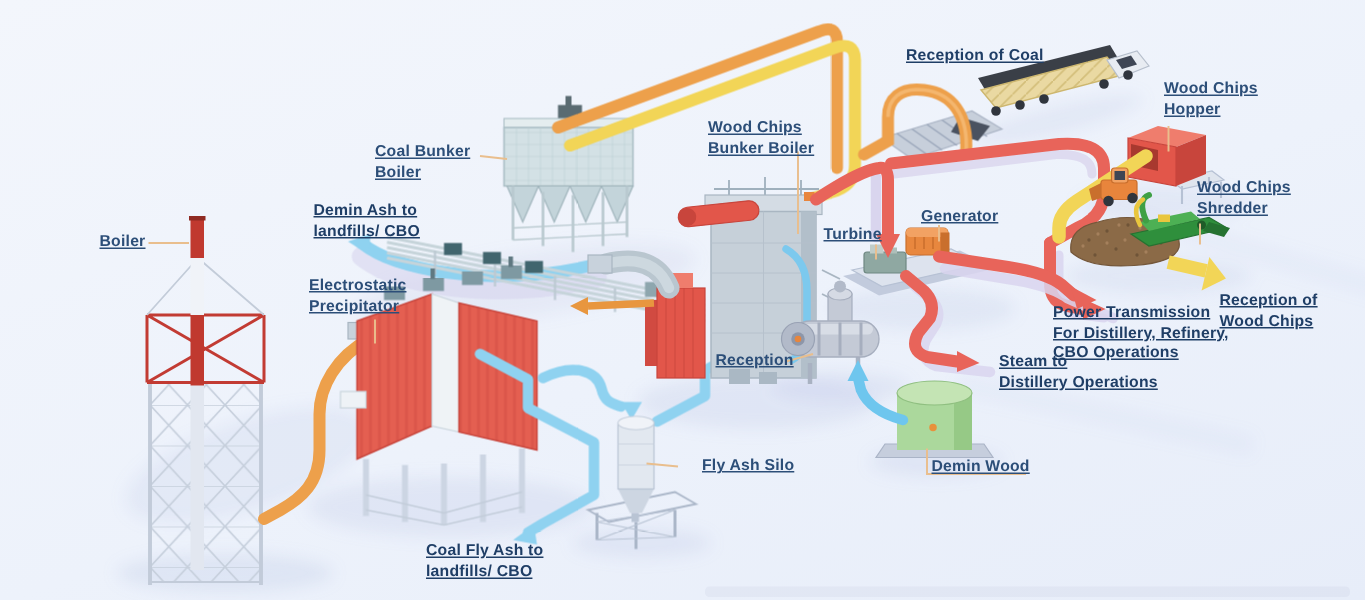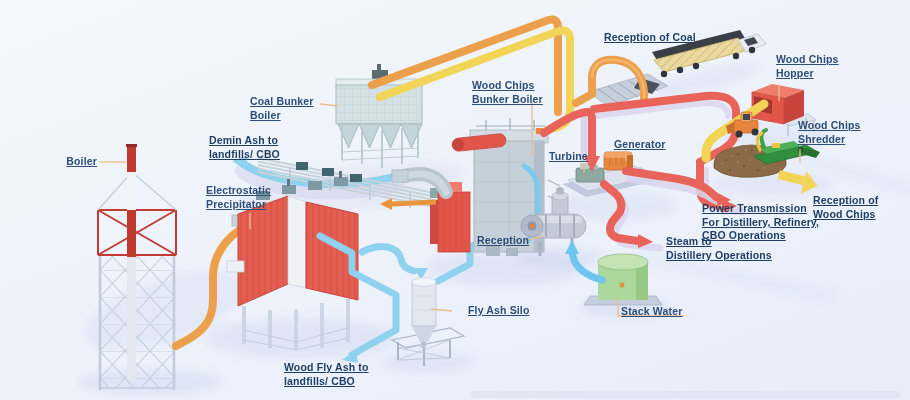--- a/index.html
+++ b/index.html
@@ -329,28 +329,28 @@
 
 <div>
   <div class="lbl r" style="left:47px;top:155px;width:50px">Boiler</div>
   <div class="lbl" style="left:250px;top:95px">Coal Bunker
 Boiler</div>
   <div class="lbl b" style="left:209px;top:134px">Demin Ash to
 landfills/ CBO</div>
   <div class="lbl" style="left:206px;top:184px">Electrostatic
 Precipitator</div>
   <div class="lbl" style="left:468px;top:304px">Fly Ash Silo</div>
-  <div class="lbl b" style="left:284px;top:361px">Wood Fly Ash to
+  <div class="lbl b" style="left:284px;top:361px">Coal Fly Ash to
 landfills/ CBO</div>
   <div class="lbl" style="left:472px;top:79px">Wood Chips
 Bunker Boiler</div>
   <div class="lbl" style="left:549px;top:150px">Turbine</div>
   <div class="lbl" style="left:614px;top:138px">Generator</div>
   <div class="lbl" style="left:477px;top:234px">Reception</div>
-  <div class="lbl" style="left:621px;top:305px">Stack Water</div>
+  <div class="lbl" style="left:621px;top:305px">Demin Wood</div>
   <div class="lbl b" style="left:604px;top:31px">Reception of Coal</div>
   <div class="lbl" style="left:776px;top:53px">Wood Chips
 Hopper</div>
   <div class="lbl" style="left:798px;top:119px">Wood Chips
 Shredder</div>
   <div class="lbl b" style="left:813px;top:194px">Reception of
 Wood Chips</div>
   <div class="lbl b" style="left:702px;top:202px">Power Transmission
 For Distillery, Refinery,
 CBO Operations</div>

